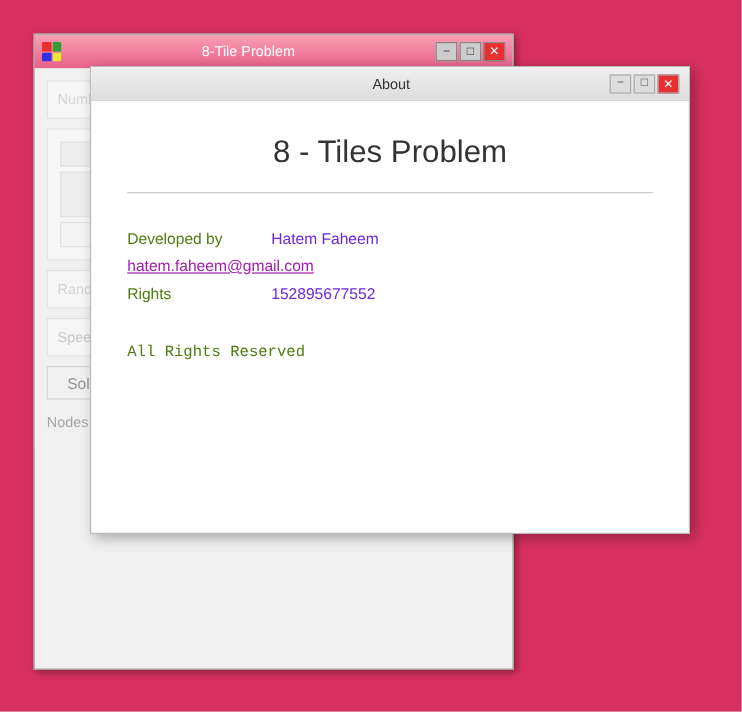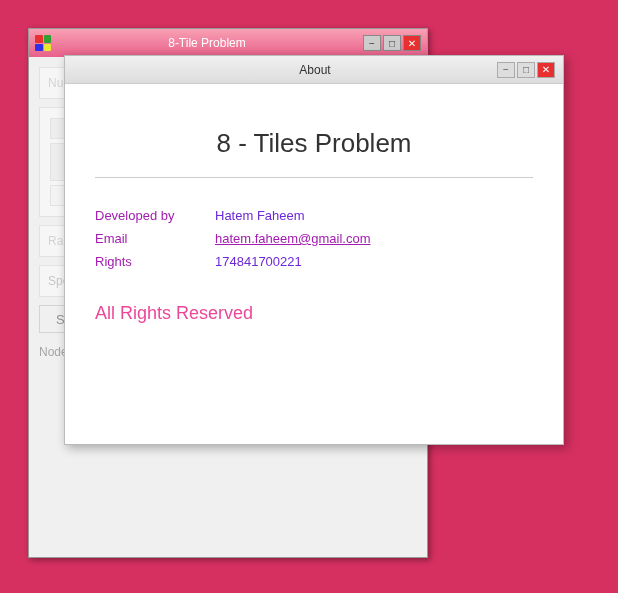--- a/index.html
+++ b/index.html
@@ -197,21 +197,21 @@
     .nodes-label {
       font-size: 12px;
       color: #333;
       padding: 4px 0;
     }
 
     
     .about-window {
       position: absolute;
       top: 55px;
-      left: 64px;
+      left: 75px;
       width: 500px;
       height: 390px;
       background: white;
       border: 1px solid #bbb;
       box-shadow: 3px 3px 10px rgba(0,0,0,0.3);
       z-index: 10;
     }
 
     .about-titlebar {
       background: linear-gradient(to bottom, #f0f0f0, #ddd);
@@ -247,21 +247,21 @@
       cursor: pointer;
       color: #555;
     }
 
     .about-win-btn.close {
       background: #e83030;
       color: white;
     }
 
     .about-body {
-      padding: 24px 30px;
+      padding: 7px 30px;
     }
 
     .about-app-title {
       font-size: 26px;
       font-weight: 300;
       text-align: center;
       color: #333;
       padding: 20px 0 18px;
       border-bottom: 1px solid #ccc;
       margin-bottom: 20px;
@@ -273,37 +273,38 @@
 
     .about-row {
       display: flex;
       margin-bottom: 8px;
       font-size: 13px;
       color: #333;
     }
 
     .about-label {
       width: 120px;
-      color: #a21caf;
+      color: #4d7c0f;
     }
 
     .about-value {
       color: #6d28d9;
     }
 
     .about-email {
       color: #a21caf;
       text-decoration: underline;
       cursor: pointer;
     }
 
     .about-rights {
       margin-top: 16px;
-      font-size: 18px;
-      color: #ec4899;
+      font-size: 13px;
+      color: #4d7c0f;
+      font-family: Liberation Mono, monospace;
     }
 
     
     .main-overlay {
       position: absolute;
       top: 28px;
       left: 0;
       right: 0;
       bottom: 0;
       background: rgba(240,240,240,0.6);
@@ -385,24 +386,23 @@
 
   <div class="about-body">
     <div class="about-app-title">8 - Tiles Problem</div>
 
     <div class="about-info">
       <div class="about-row">
         <span class="about-label">Developed by</span>
         <span class="about-value">Hatem Faheem</span>
       </div>
       <div class="about-row">
-        <span class="about-label">Email</span>
         <span class="about-email">hatem.faheem@gmail.com</span>
       </div>
       <div class="about-row">
         <span class="about-label">Rights</span>
-        <span class="about-value">174841700221</span>
+        <span class="about-value">152895677552</span>
       </div>
     </div>
 
     <div class="about-rights">All Rights Reserved</div>
   </div>
 </div>
 
 </body></html>

